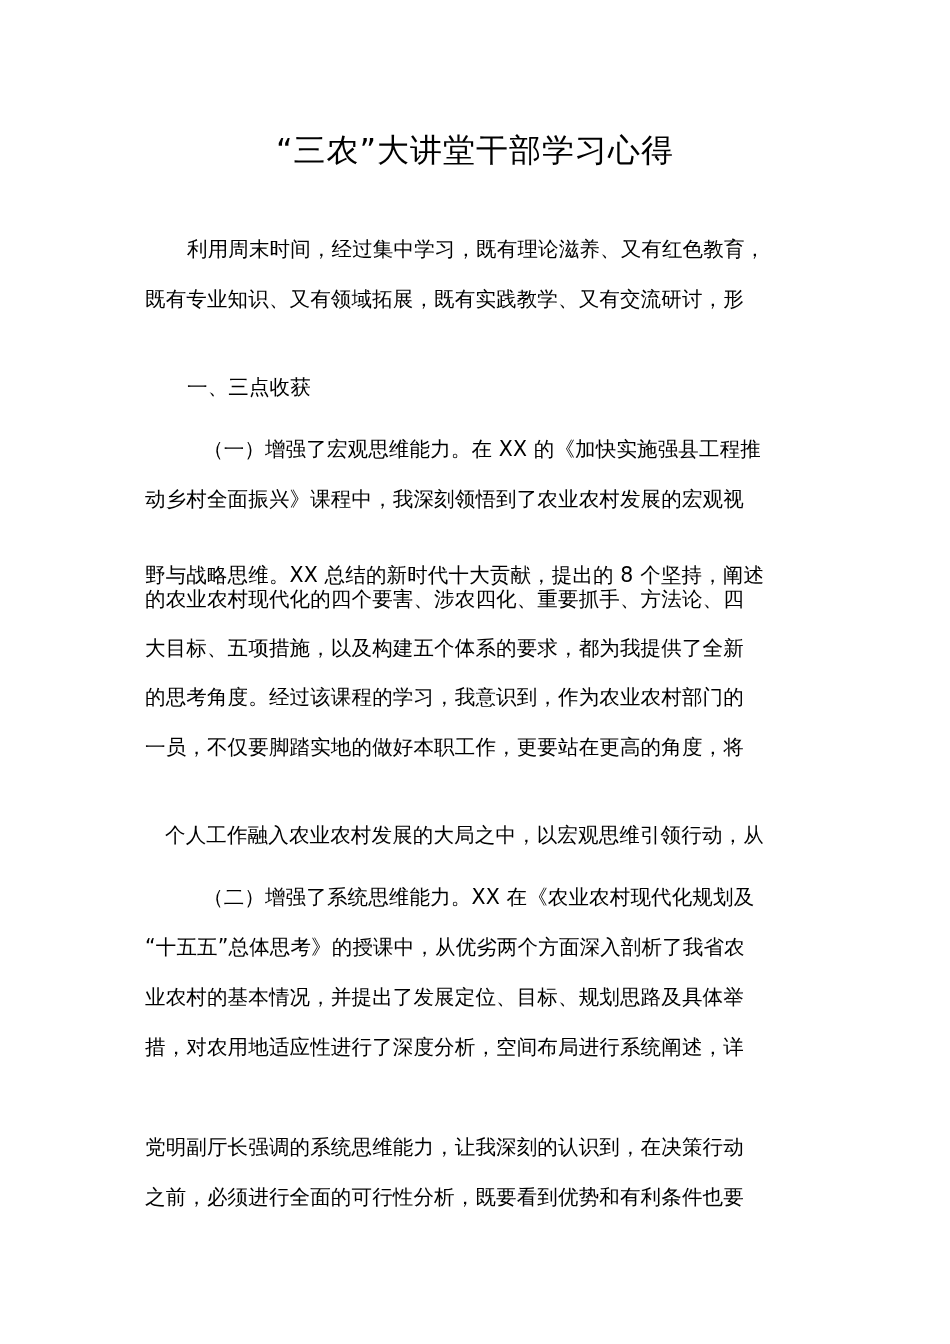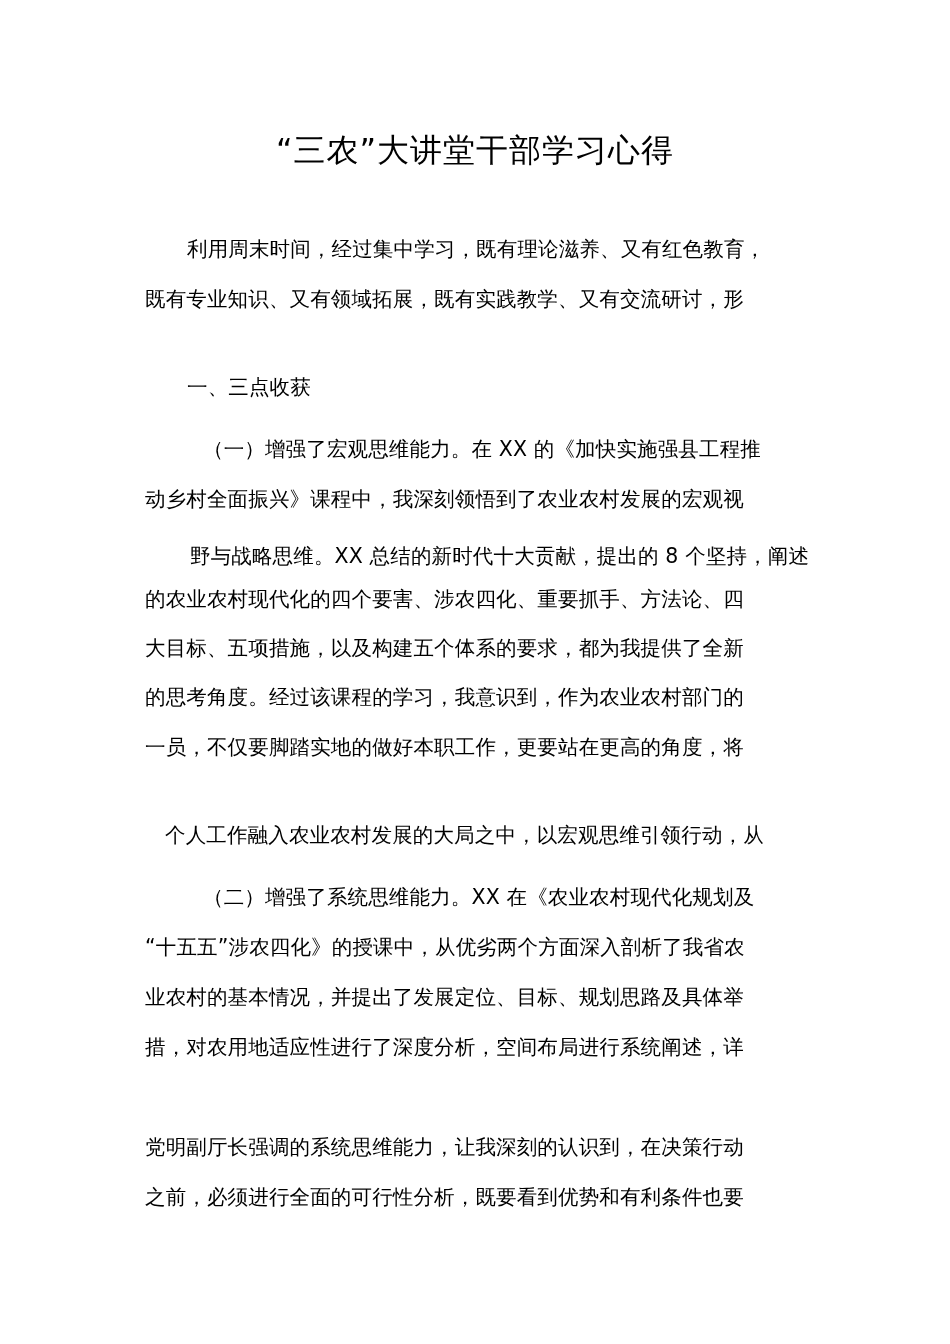--- a/index.html
+++ b/index.html
@@ -17,26 +17,26 @@
 <div class="page">
   <div class="title">“三农”大讲堂干部学习心得</div>
 
   <div class="line" style="top:235px;left:187px;">利用周末时间，经过集中学习，既有理论滋养、又有红色教育，</div>
   <div class="line" style="top:285px;">既有专业知识、又有领域拓展，既有实践教学、又有交流研讨，形</div>
 
   <div class="line" style="top:373px;left:187px;">一、三点收获</div>
 
   <div class="line" style="top:435px;left:203px;">（一）增强了宏观思维能力。在 XX 的《加快实施强县工程推</div>
   <div class="line" style="top:485px;">动乡村全面振兴》课程中，我深刻领悟到了农业农村发展的宏观视</div>
-  <div class="line" style="top:542px;margin-left:45px;">野与战略思维。XX 总结的新时代十大贡献，提出的 8 个坚持，阐述</div>
+  <div class="line" style="top:561px;">野与战略思维。XX 总结的新时代十大贡献，提出的 8 个坚持，阐述</div>
   <div class="line" style="top:585px;">的农业农村现代化的四个要害、涉农四化、重要抓手、方法论、四</div>
   <div class="line" style="top:634px;">大目标、五项措施，以及构建五个体系的要求，都为我提供了全新</div>
   <div class="line" style="top:683px;">的思考角度。经过该课程的学习，我意识到，作为农业农村部门的</div>
   <div class="line" style="top:733px;">一员，不仅要脚踏实地的做好本职工作，更要站在更高的角度，将</div>
   <div class="line" style="top:821px;margin-left:20px;">个人工作融入农业农村发展的大局之中，以宏观思维引领行动，从</div>
 
   <div class="line" style="top:883px;left:203px;">（二）增强了系统思维能力。XX 在《农业农村现代化规划及</div>
-  <div class="line" style="top:933px;">“十五五”涉农四化》的授课中，从优劣两个方面深入剖析了我省农</div>
+  <div class="line" style="top:933px;">“十五五”总体思考》的授课中，从优劣两个方面深入剖析了我省农</div>
   <div class="line" style="top:983px;">业农村的基本情况，并提出了发展定位、目标、规划思路及具体举</div>
   <div class="line" style="top:1033px;font-family:Liberation Serif, serif;">措，对农用地适应性进行了深度分析，空间布局进行系统阐述，详</div>
   <div class="line" style="top:1133px;">党明副厅长强调的系统思维能力，让我深刻的认识到，在决策行动</div>
   <div class="line" style="top:1183px;">之前，必须进行全面的可行性分析，既要看到优势和有利条件也要</div>
 </div>
 
 </body></html>

